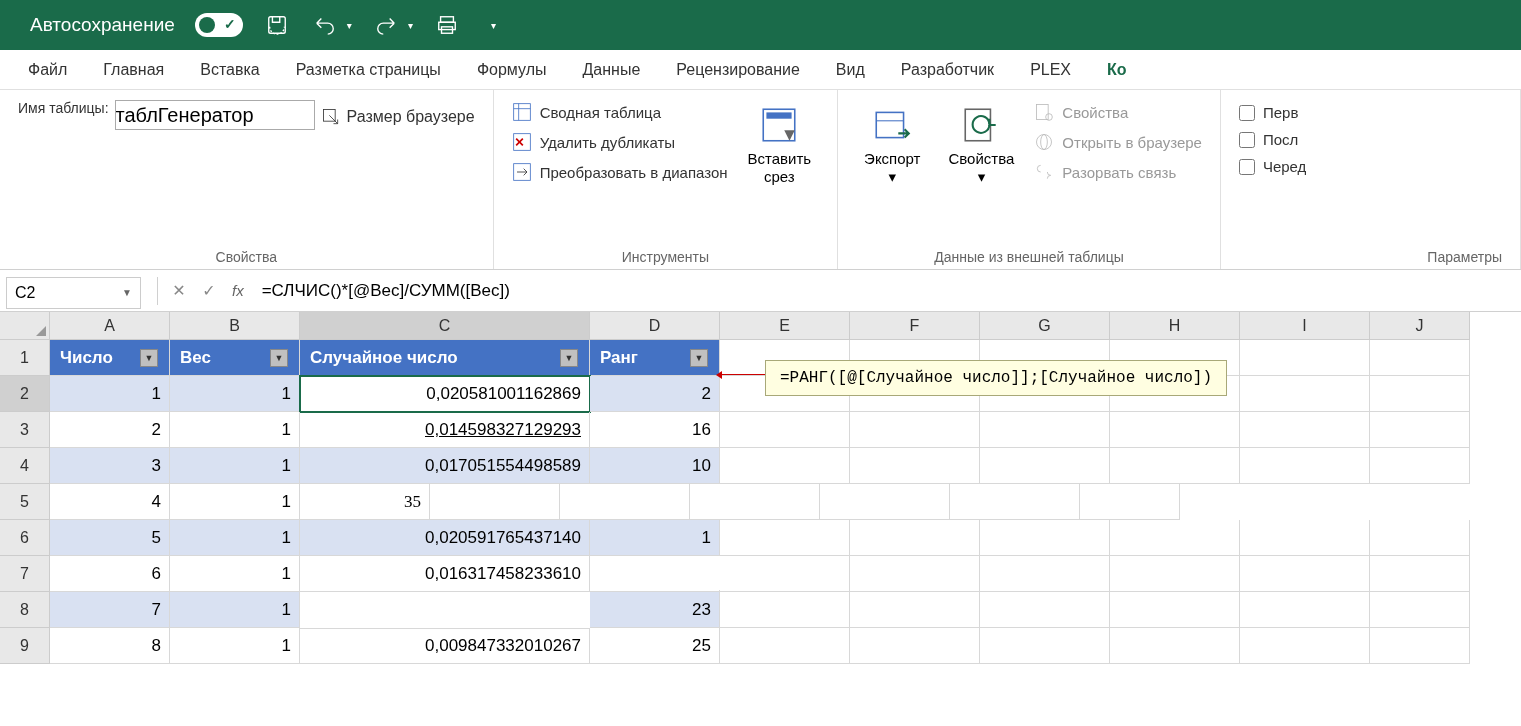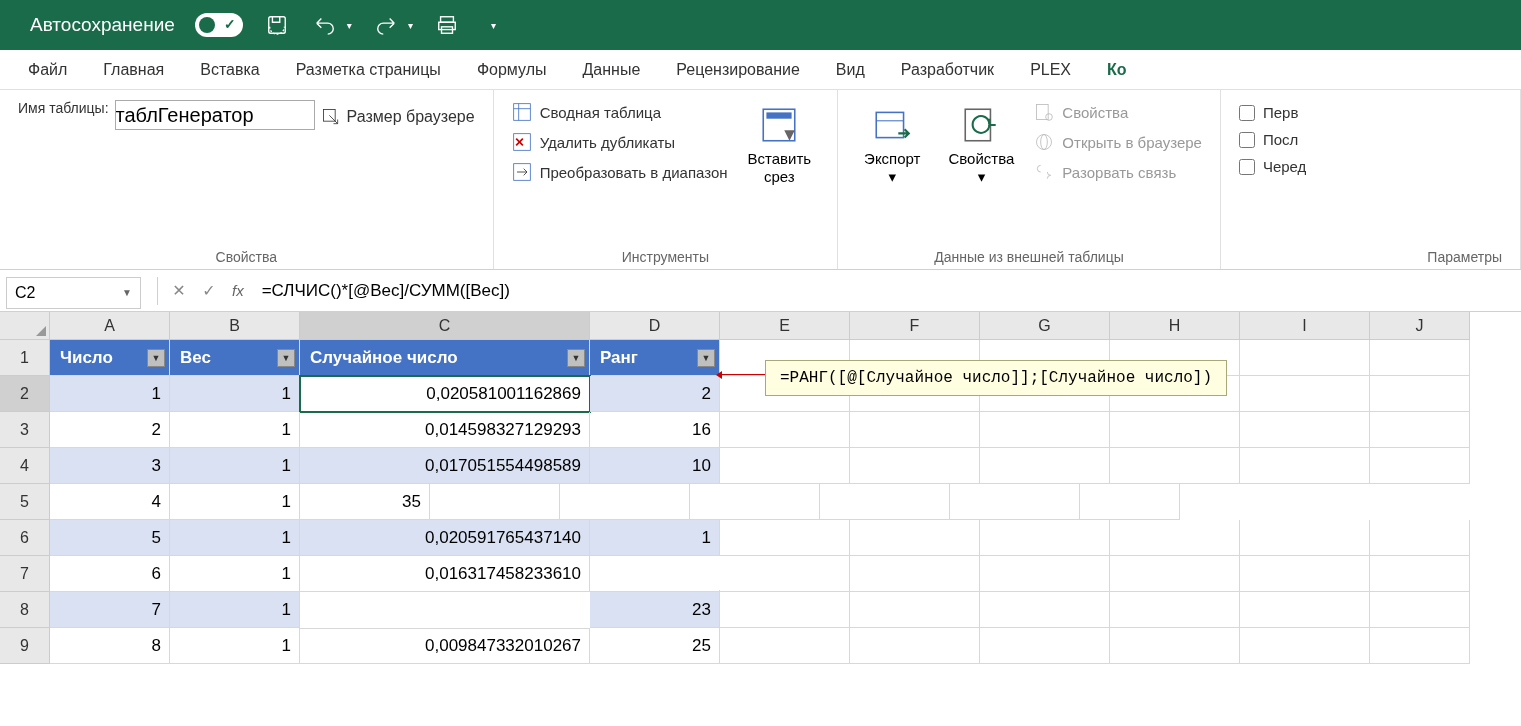--- a/index.html
+++ b/index.html
@@ -53,21 +53,21 @@
 .col-headers { display: flex; height: 28px; }
 .corner { width: 50px; background: #e8e8e8; border-right: 1px solid #ccc; border-bottom: 1px solid #ccc; position: relative; }
 .corner::after { content: ''; position: absolute; right: 3px; bottom: 3px; border-left: 10px solid transparent; border-bottom: 10px solid #999; }
 .col-header { background: #e8e8e8; border-right: 1px solid #ccc; border-bottom: 1px solid #ccc; text-align: center; line-height: 28px; font-size: 16px; color: #333; }
 .col-header.selected { background: #d0d0d0; }
 
 .grid-row { display: flex; height: 36px; }
 .row-header { width: 50px; background: #e8e8e8; border-right: 1px solid #ccc; border-bottom: 1px solid #ccc; text-align: center; line-height: 36px; font-size: 16px; color: #333; }
 .row-header.selected { background: #d0d0d0; }
 .cell { border-right: 1px solid #d8d8d8; border-bottom: 1px solid #d8d8d8; padding: 0 8px; line-height: 36px; font-size: 17px; text-align: right; overflow: hidden; white-space: nowrap; }
-.table-header-cell { background: #4472c4; color: #fff; font-weight: 600; text-align: left; display: flex; align-items: center; justify-content: space-between; padding: 0 4px 0 10px; }
+.table-header-cell { background: #4472c4; color: #fff; font-weight: 600; text-align: left; display: flex; align-items: center; justify-content: space-between; padding: 0 11px 0 10px; }
 .filter-btn { width: 18px; height: 18px; background: #c0c0c0; border: 1px solid #888; display: flex; align-items: center; justify-content: center; font-size: 9px; color: #333; }
 .banded-even { background: #d9e1f2; }
 .cell.selected { outline: 2px solid #1a6b4a; outline-offset: -1px; background: #fff !important; }
 
 .callout { position: absolute; background: #fffee1; border: 1px solid #a8a878; padding: 8px 14px; font-family: 'Courier New', monospace; font-size: 16px; white-space: nowrap; }
 .callout-line { position: absolute; width: 46px; height: 1px; background: #c00; }
 .callout-line::before { content: ''; position: absolute; left: -4px; top: -3px; border-right: 6px solid #c00; border-top: 4px solid transparent; border-bottom: 4px solid transparent; }
 </style>
 </head>
 <body>
@@ -304,21 +304,21 @@
       <div class="cell" style="width: 130px;"></div>
       <div class="cell" style="width: 130px;"></div>
       <div class="cell" style="width: 130px;"></div>
       <div class="cell" style="width: 130px;"></div>
       <div class="cell" style="width: 100px;"></div>
     </div>
     <div class="grid-row">
       <div class="row-header">3</div>
       <div class="cell" style="width: 120px;">2</div>
       <div class="cell" style="width: 130px;">1</div>
-      <div class="cell" style="width: 290px;">0,014598327129293</div>
+      <div class="cell" style="width: 290px; text-decoration: underline;">0,014598327129293</div>
       <div class="cell" style="width: 130px;">16</div>
       <div class="cell" style="width: 130px;"></div>
       <div class="cell" style="width: 130px;"></div>
       <div class="cell" style="width: 130px;"></div>
       <div class="cell" style="width: 130px;"></div>
       <div class="cell" style="width: 130px;"></div>
       <div class="cell" style="width: 100px;"></div>
     </div>
     <div class="grid-row">
       <div class="row-header">4</div>
@@ -330,21 +330,21 @@
       <div class="cell" style="width: 130px;"></div>
       <div class="cell" style="width: 130px;"></div>
       <div class="cell" style="width: 130px;"></div>
       <div class="cell" style="width: 130px;"></div>
       <div class="cell" style="width: 100px;"></div>
     </div>
     <div class="grid-row">
       <div class="row-header">5</div>
       <div class="cell" style="width: 120px;">4</div>
       <div class="cell" style="width: 130px;">1</div>
-      <div class="cell" style="width: 130px;">35</div>
+      <div class="cell" style="width: 130px; font-family: Liberation Serif, serif;">35</div>
       <div class="cell" style="width: 130px;"></div>
       <div class="cell" style="width: 130px;"></div>
       <div class="cell" style="width: 130px;"></div>
       <div class="cell" style="width: 130px;"></div>
       <div class="cell" style="width: 130px;"></div>
       <div class="cell" style="width: 100px;"></div>
     </div>
     <div class="grid-row">
       <div class="row-header">6</div>
       <div class="cell banded-even" style="width: 120px;">5</div>

